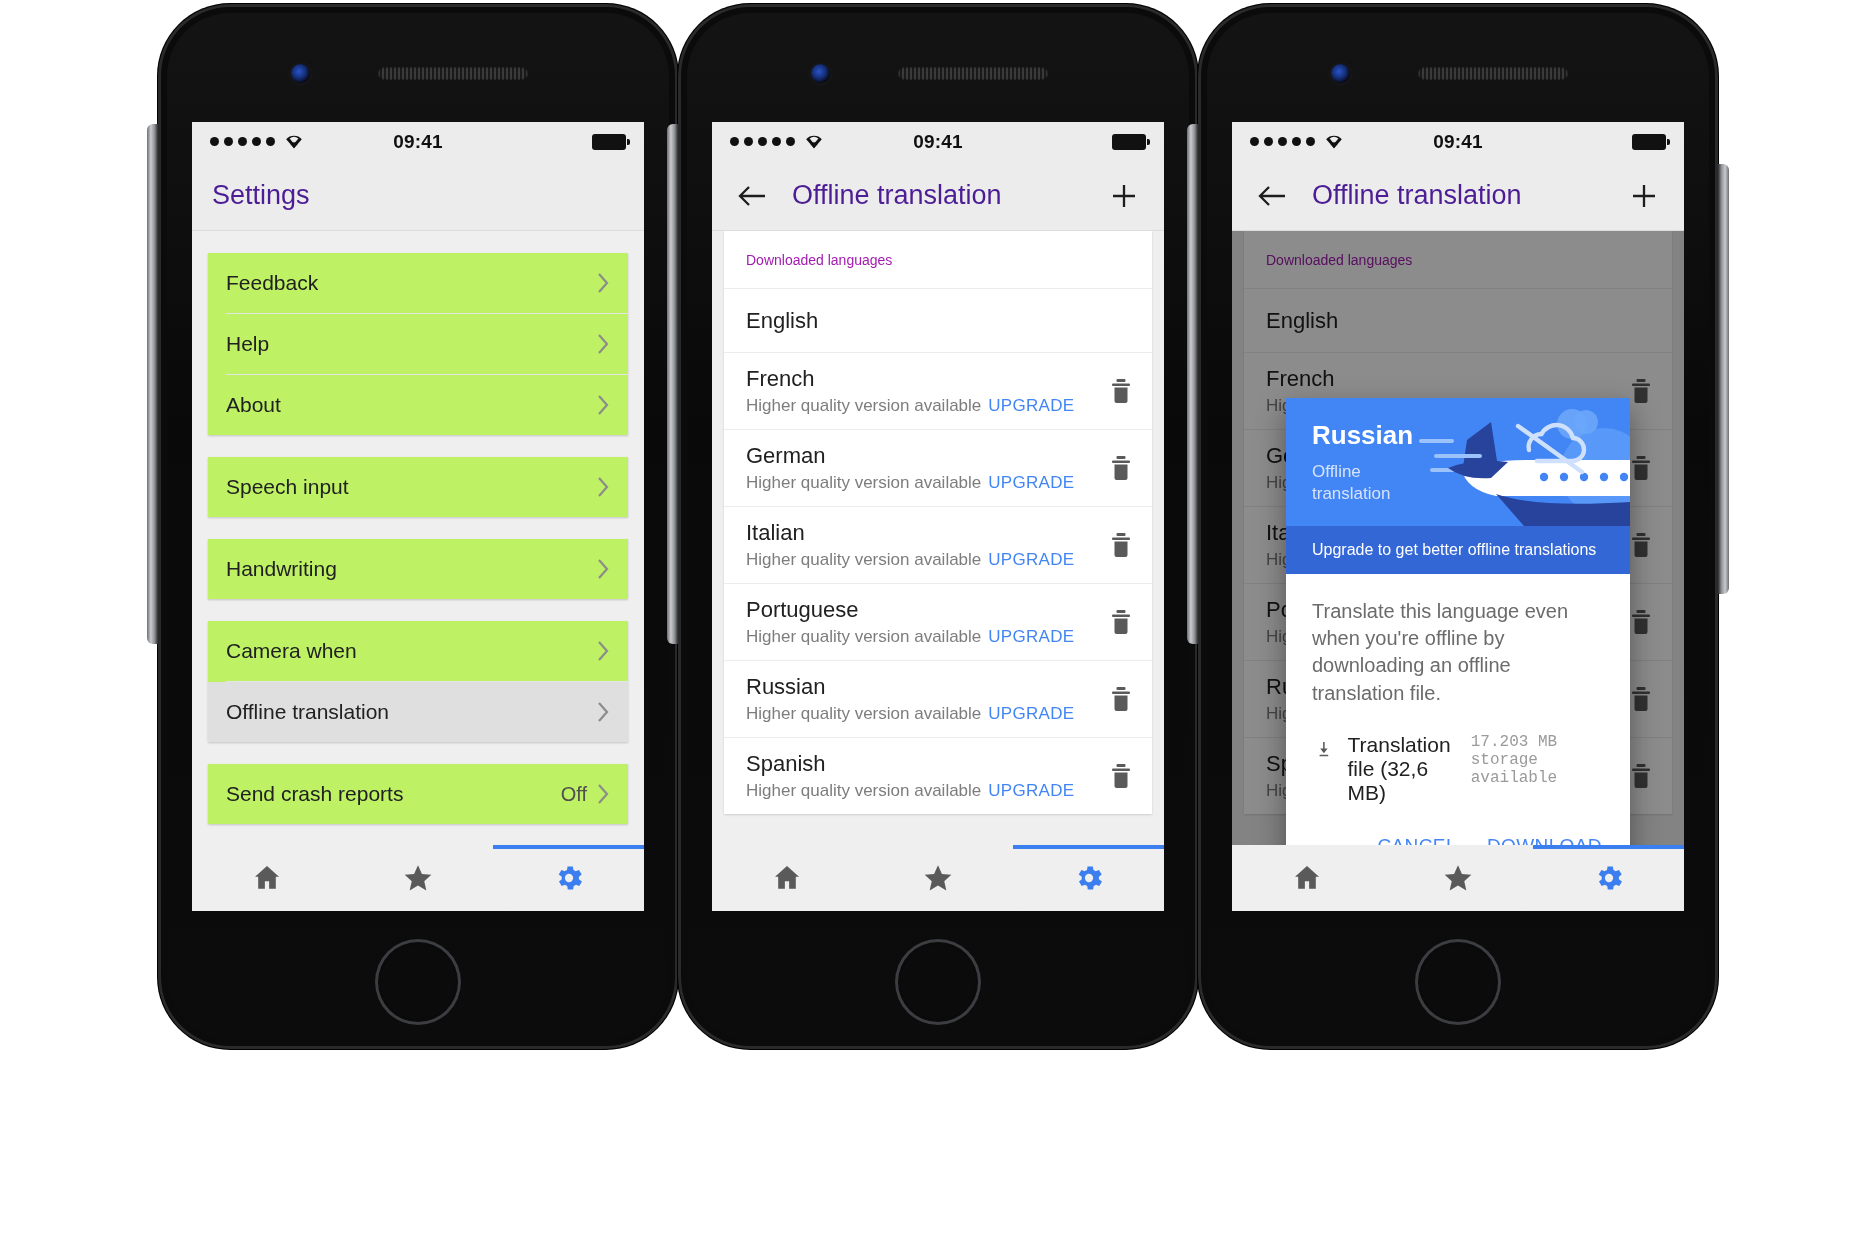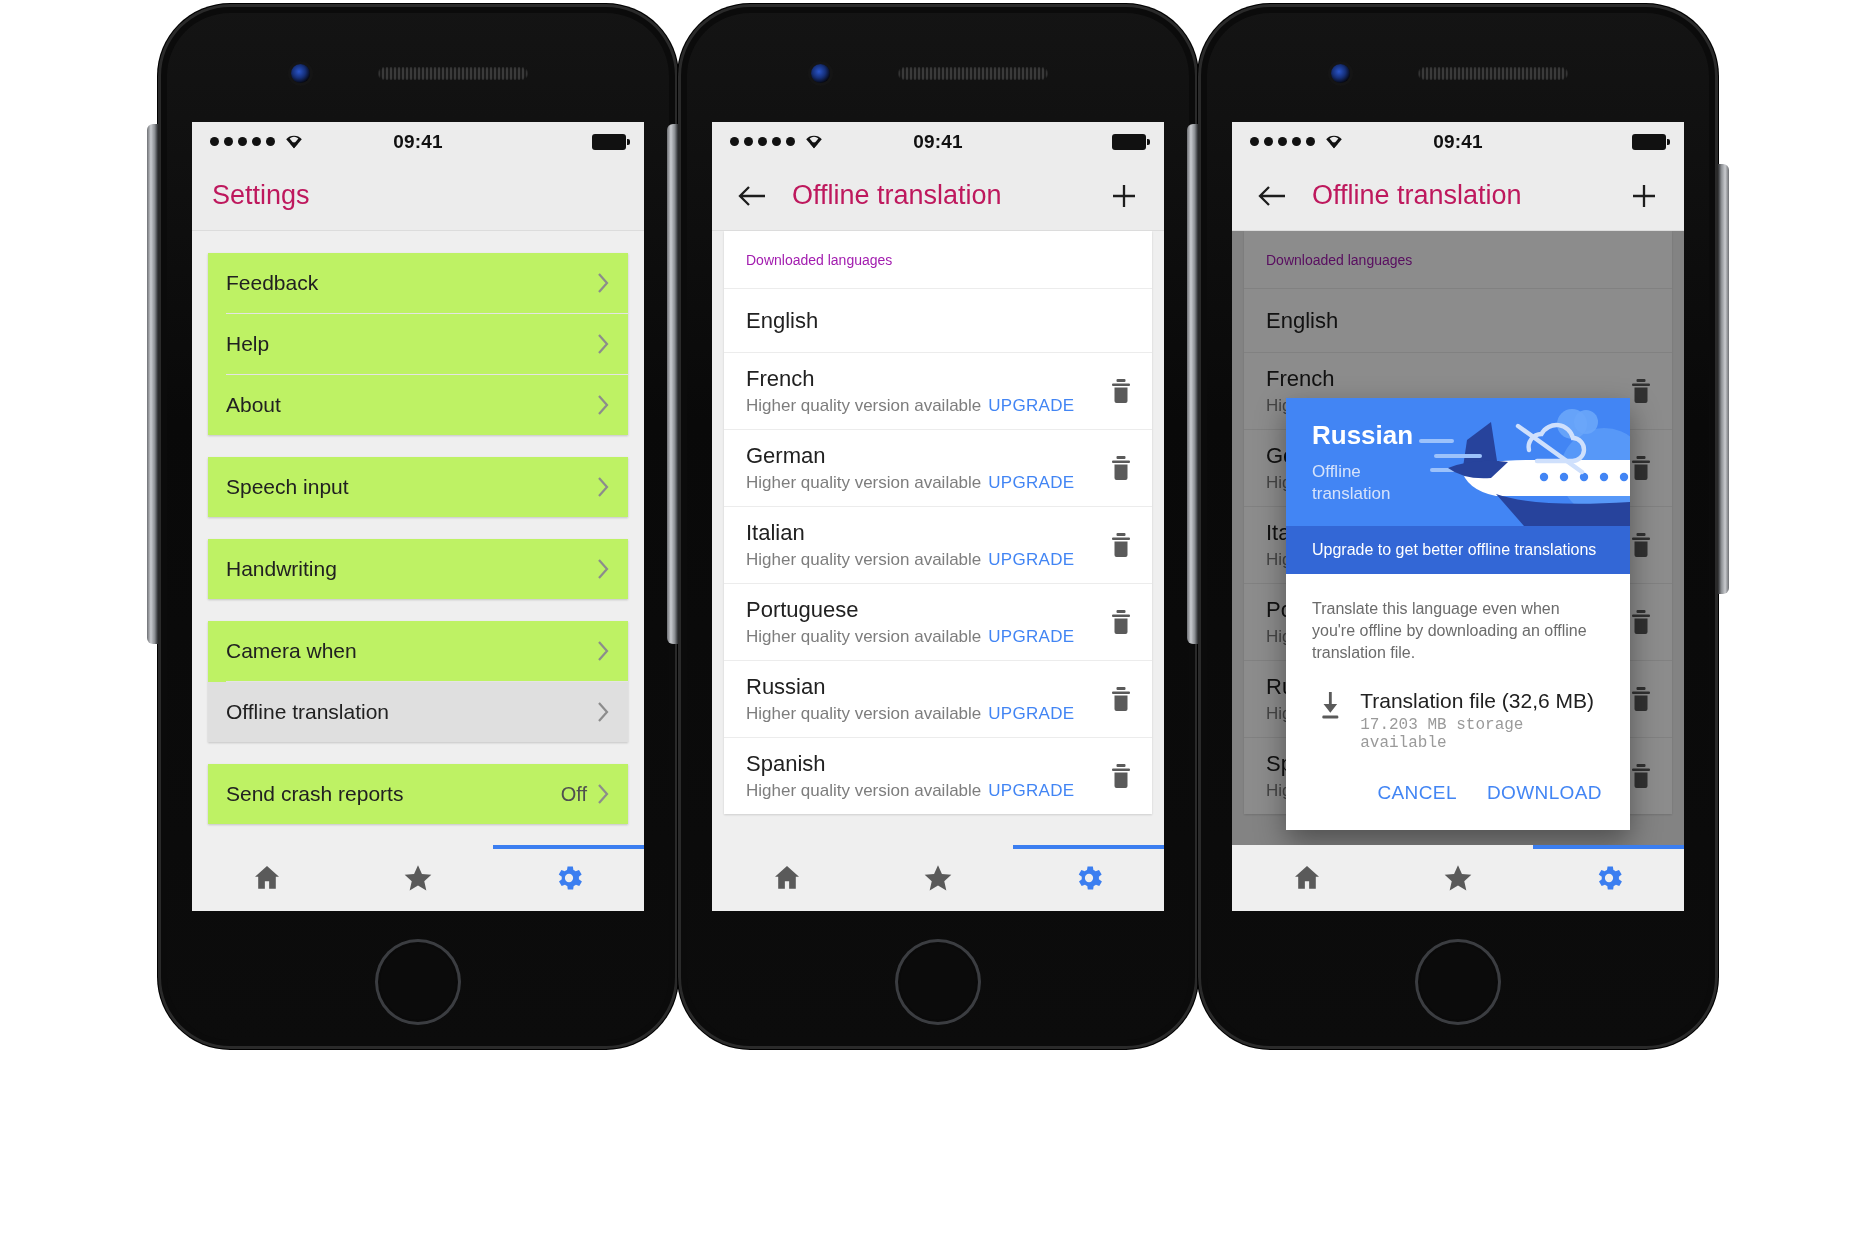--- a/index.html
+++ b/index.html
@@ -125,21 +125,21 @@
   .appbar {
     height: 70px;
     background: #ececec;
     display: flex;
     align-items: center;
     padding: 0 20px;
     flex: 0 0 auto;
     border-bottom: 1px solid #dcdcdc;
   }
   .appbar .title {
-    font-size: 27px; color: #be185d; font-weight: 400;
+    font-size: 27px; color: #4c1d95; font-weight: 400;
   }
   .appbar.withnav .title { margin-left: 20px; font-weight: 400; }
   .icon-btn {
     width: 40px; height: 40px;
     display: flex; align-items: center; justify-content: center;
     flex: 0 0 auto;
   }
   .icon-btn.right { margin-left: auto; }
 
   
@@ -222,27 +222,27 @@
     font-size: 17px; color: #d6e3fb; line-height: 1.3;
   }
   .dlg-hero svg { position:absolute; right:0; top:0; }
   .dlg-band {
     background:#3367d6; height: 48px;
     display:flex; align-items:center; padding-left: 26px;
     color:#fff; font-size: 16px;
   }
   .dlg-body { padding: 24px 26px 0 26px; }
   .dlg-body p {
-    font-size: 16px; line-height: 1.36; color:#6b6b6b;
+    font-size: 20px; line-height: 1.36; color:#6b6b6b;
   }
   .dlg-file {
     display:flex; align-items:flex-start; gap: 16px;
     padding: 26px 26px 0 30px;
   }
-  .dlg-file .ftexts { display:flex; flex-direction:column; gap:3px; }
+  .dlg-file .ftexts { display:flex; flex-direction:row; gap:3px; }
   .dlg-file .fname { font-size: 21px; color:#212121; }
   .dlg-file .fsub { font-size: 16px; color:#9a9a9a;font-family:Liberation Mono, monospace; }
   .dlg-actions {
     display:flex; justify-content:flex-end; gap: 26px;
     padding: 26px 26px 22px 26px;
   }
   .dlg-actions button {
     background:none;border:none;cursor:pointer;
     font-family:"Liberation Sans",sans-serif;
     font-size: 19px; color:#4285f4; letter-spacing:.4px;

